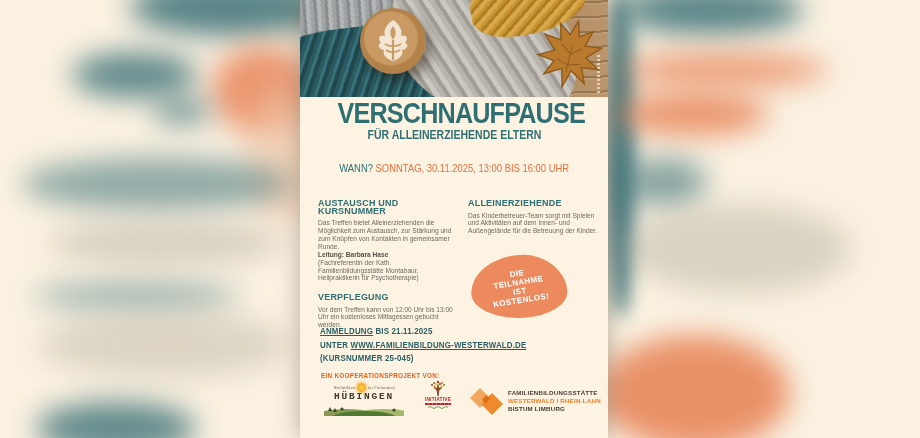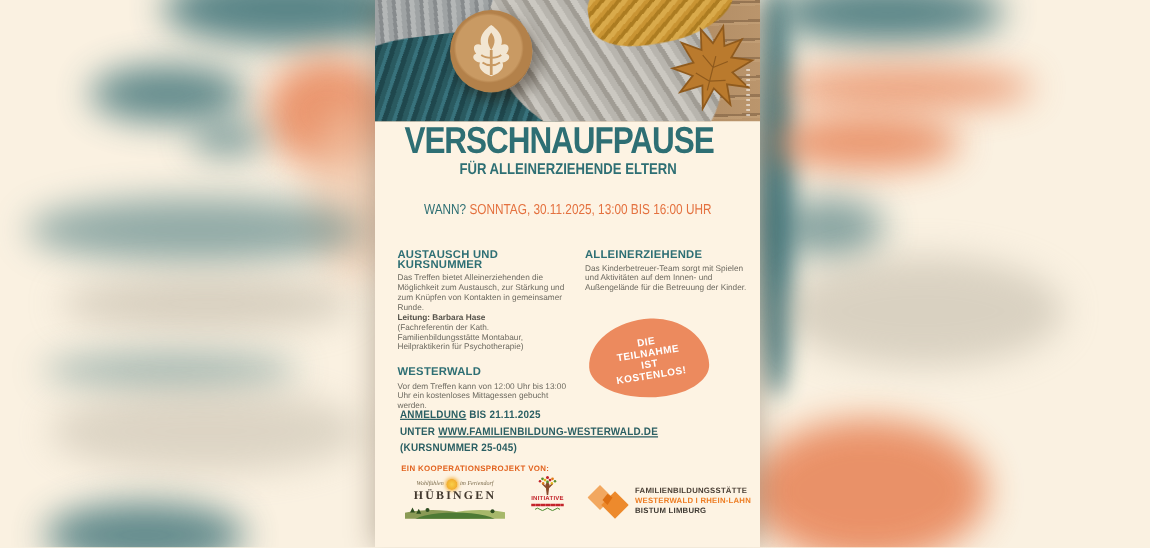--- a/index.html
+++ b/index.html
@@ -37,21 +37,21 @@
   #cup{position:absolute;left:60px;top:8px;width:66px;height:66px;border-radius:50%;
      background:radial-gradient(circle at 47% 46%,#c99a63 0 52%,#b3814a 56% 70%,#8a5f33 74% 84%,#63441f 100%);
      box-shadow:5px 7px 12px rgba(30,20,8,.45);}
   #latte{position:absolute;left:13px;top:8px;}
   #photo-credit{position:absolute;left:297px;top:55px;width:3px;height:40px;opacity:.7;
      background:repeating-linear-gradient(180deg,rgba(255,255,255,.8) 0 2px,rgba(255,255,255,0) 2px 4px);}
   
   .cond{display:inline-block;transform:scaleX(.84);transform-origin:center;}
   .teal{color:#2e6f74;}
   .orange{color:#e4713f;}
-  #title{position:absolute;left:0;top:97px;width:308px;text-align:left;
+  #title{position:absolute;left:0;top:97px;width:308px;text-align:right;
      font-size:30px;font-weight:bold;letter-spacing:-1px;line-height:32px;}
   #subtitle{position:absolute;left:0;top:128px;width:308px;text-align:center;
      font-size:12.5px;font-weight:bold;line-height:14.5px;}
   #whenwhere{position:absolute;left:0;top:161px;width:308px;text-align:center;
      font-size:11.5px;font-weight:normal;line-height:14px;}
   #whenwhere .cond{transform:scaleX(.82);}
   .col{position:absolute;font-size:6.6px;line-height:7.7px;color:#6d6a60;}
   #col-left{left:18px;top:200px;width:140px;}
   #col-right{left:168px;top:200px;width:132px;}
   .sec-h{font-size:9px;font-weight:bold;color:#2e6f74;letter-spacing:.2px;margin:0 0 4px 0;}
@@ -68,21 +68,21 @@
   #registration .cond{transform:scaleX(.92);transform-origin:left;display:block;}
   .ul{text-decoration:underline;}
   #coop{position:absolute;left:21px;top:372px;font-size:6.3px;font-weight:bold;color:#e2631f;
      letter-spacing:.3px;}
   
   #logo-huebingen{position:absolute;left:24px;top:383px;width:80px;text-align:center;}
   .script{font-family:"Liberation Serif",serif;font-style:italic;font-size:4.8px;color:#7a6a4a;}
   #hueb-row{display:flex;align-items:center;justify-content:center;gap:2px;}
   #sun{width:9px;height:9px;border-radius:50%;background:radial-gradient(#f9d04a,#ef9b1f);
      box-shadow:0 0 3px 1px rgba(244,170,40,.8);}
-  #hueb-name{font-family:Liberation Serif, serif;font-size:9.5px;letter-spacing:1.8px;
+  #hueb-name{font-family:Liberation Mono, monospace;font-size:9.5px;letter-spacing:1.8px;
      color:#42382e;font-weight:600;line-height:10px;}
   #logo-initiative{position:absolute;left:119px;top:378px;width:38px;text-align:center;}
   #init-name{color:#c2232a;font-size:4.8px;font-weight:bold;letter-spacing:.2px;line-height:5px;}
   #init-band{width:26px;height:2.4px;margin:1px auto 0 auto;background:
      repeating-linear-gradient(90deg,#c2232a 0 3px,#d9555b 3px 4px);}
   #logo-fbs{position:absolute;left:170px;top:387px;display:flex;align-items:flex-start;gap:5px;}
   #fbs-text{display:flex;flex-direction:column;gap:1px;padding-top:3px;}
   .fbs-line{font-size:6.2px;font-weight:bold;letter-spacing:.2px;line-height:6.8px;}
   #fbs-l1{color:#4a3f35;}
   #fbs-l2{color:#ed7d23;}
@@ -159,21 +159,21 @@
         </span>
       </div>
     </div>
 
     <div class="col" id="col-left">
       <div class="sec-h">AUSTAUSCH UND KURSNUMMER</div>
       <p class="sec-p">Das Treffen bietet Alleinerziehenden die Möglichkeit zum Austausch, zur Stärkung und zum Knüpfen von Kontakten in gemeinsamer Runde.</p>
       <div class="bold-line">Leitung: Barbara Hase</div>
       <p class="sec-p">(Fachreferentin der Kath. Familienbildungsstätte Montabaur, Heilpraktikerin für Psychotherapie)</p>
       <div class="sec-gap"></div>
-      <div class="sec-h">WESTERWALD</div>
+      <div class="sec-h">VERPFLEGUNG</div>
       <p class="sec-p">Vor dem Treffen kann von 12:00 Uhr bis 13:00 Uhr ein kostenloses Mittagessen gebucht werden.</p>
     </div>
 
     <div class="col" id="col-right">
       <div class="sec-h">ALLEINERZIEHENDE</div>
       <p class="sec-p">Das Kinderbetreuer-Team sorgt mit Spielen und Aktivitäten auf dem Innen- und Außengelände für die Betreuung der Kinder.</p>
     </div>
 
     <div id="badge">
       <div id="badge-text">

